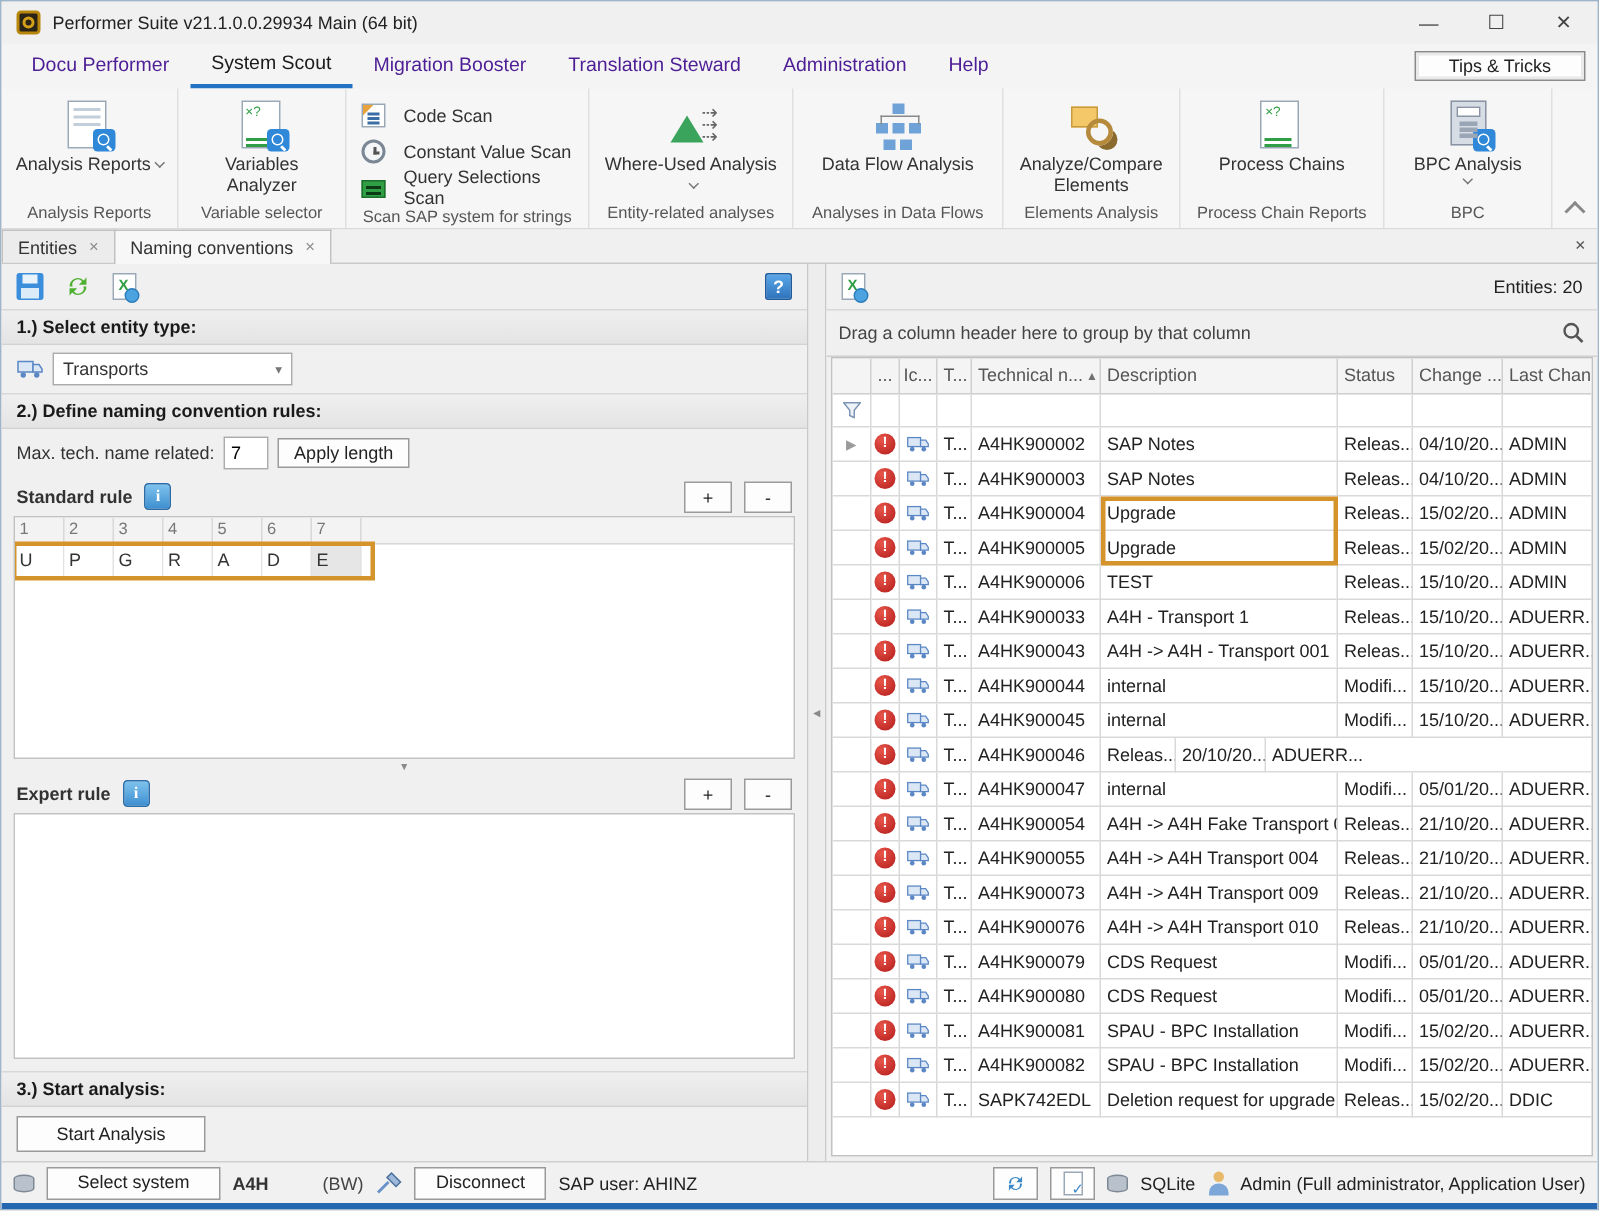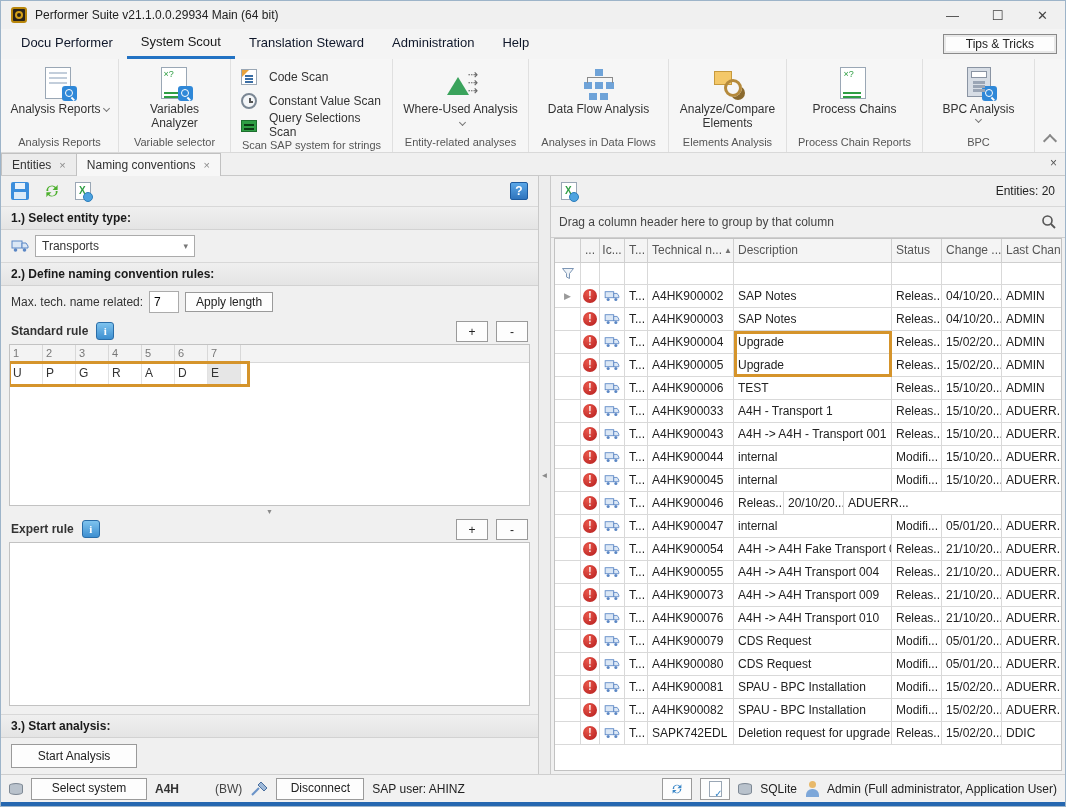--- a/index.html
+++ b/index.html
@@ -9,21 +9,21 @@
   
   .titlebar { height:28px; display:flex; align-items:center; background:#f0f0f0; flex:0 0 auto; }
   .app-icon { width:16px; height:16px; margin:0 8px 0 10px; background:#2a2318; border:2px solid #b8860b; border-radius:3px; position:relative; }
   .app-icon::after { content:""; position:absolute; inset:2px; border:2px solid #d4a017; border-radius:50%; }
   .title-text { font-size:12px; color:#222; }
   .win-buttons { margin-left:auto; display:flex; }
   .win-btn { width:45px; height:28px; display:flex; align-items:center; justify-content:center; font-size:13px; color:#444; cursor:default; }
 
   
   .menubar { height:30px; display:flex; align-items:center; background:#f4f4f4; padding-left:6px; flex:0 0 auto; }
-  .menu-item { padding:0 14px; height:30px; line-height:28px; font-size:13px; color:#0f172a; }
+  .menu-item { padding:0 14px; height:30px; line-height:28px; font-size:13px; color:#4c1d95; }
   .menu-item.active { color:#1a1a1a; border-bottom:3px solid #2272c3; line-height:25px; }
   .tips-btn { margin-left:auto; margin-right:8px; padding:2px 22px; background:#fdfdfd; border:1px solid #8a8a8a; box-shadow:0 0 0 2px #e9e9e9 inset; font-size:12px; color:#222; }
 
   
   .ribbon { height:94px; background:#f6f6f6; border-bottom:1px solid #d9d9d9; display:flex; flex:0 0 auto; }
   .rgroup { display:flex; flex-direction:column; border-right:1px solid #e0e0e0; padding-top:6px; }
   .rgroup-body { flex:1; display:flex; align-items:flex-start; justify-content:center; }
   .rgroup-caption { height:18px; text-align:center; font-size:11px; color:#565656; line-height:16px; white-space:nowrap; padding:0 6px; }
   .big-btn { display:flex; flex-direction:column; align-items:center; padding:2px 8px 0; text-align:center; color:#333; }
   .big-btn .bicon { width:32px; height:32px; margin-bottom:3px; position:relative; }
@@ -165,20 +165,21 @@
     <div class="win-buttons">
       <div class="win-btn">—</div>
       <div class="win-btn">☐</div>
       <div class="win-btn">✕</div>
     </div>
   </div>
 
   <div class="menubar">
     <div class="menu-item">Docu Performer</div>
     <div class="menu-item active">System Scout</div>
+    <div class="menu-item">Migration Booster</div>
     <div class="menu-item">Translation Steward</div>
     <div class="menu-item">Administration</div>
     <div class="menu-item">Help</div>
     <div class="tips-btn">Tips &amp; Tricks</div>
   </div>
 
   <div class="ribbon">
     <div class="rgroup" style="width:118px">
       <div class="rgroup-body">
         <div class="big-btn">

